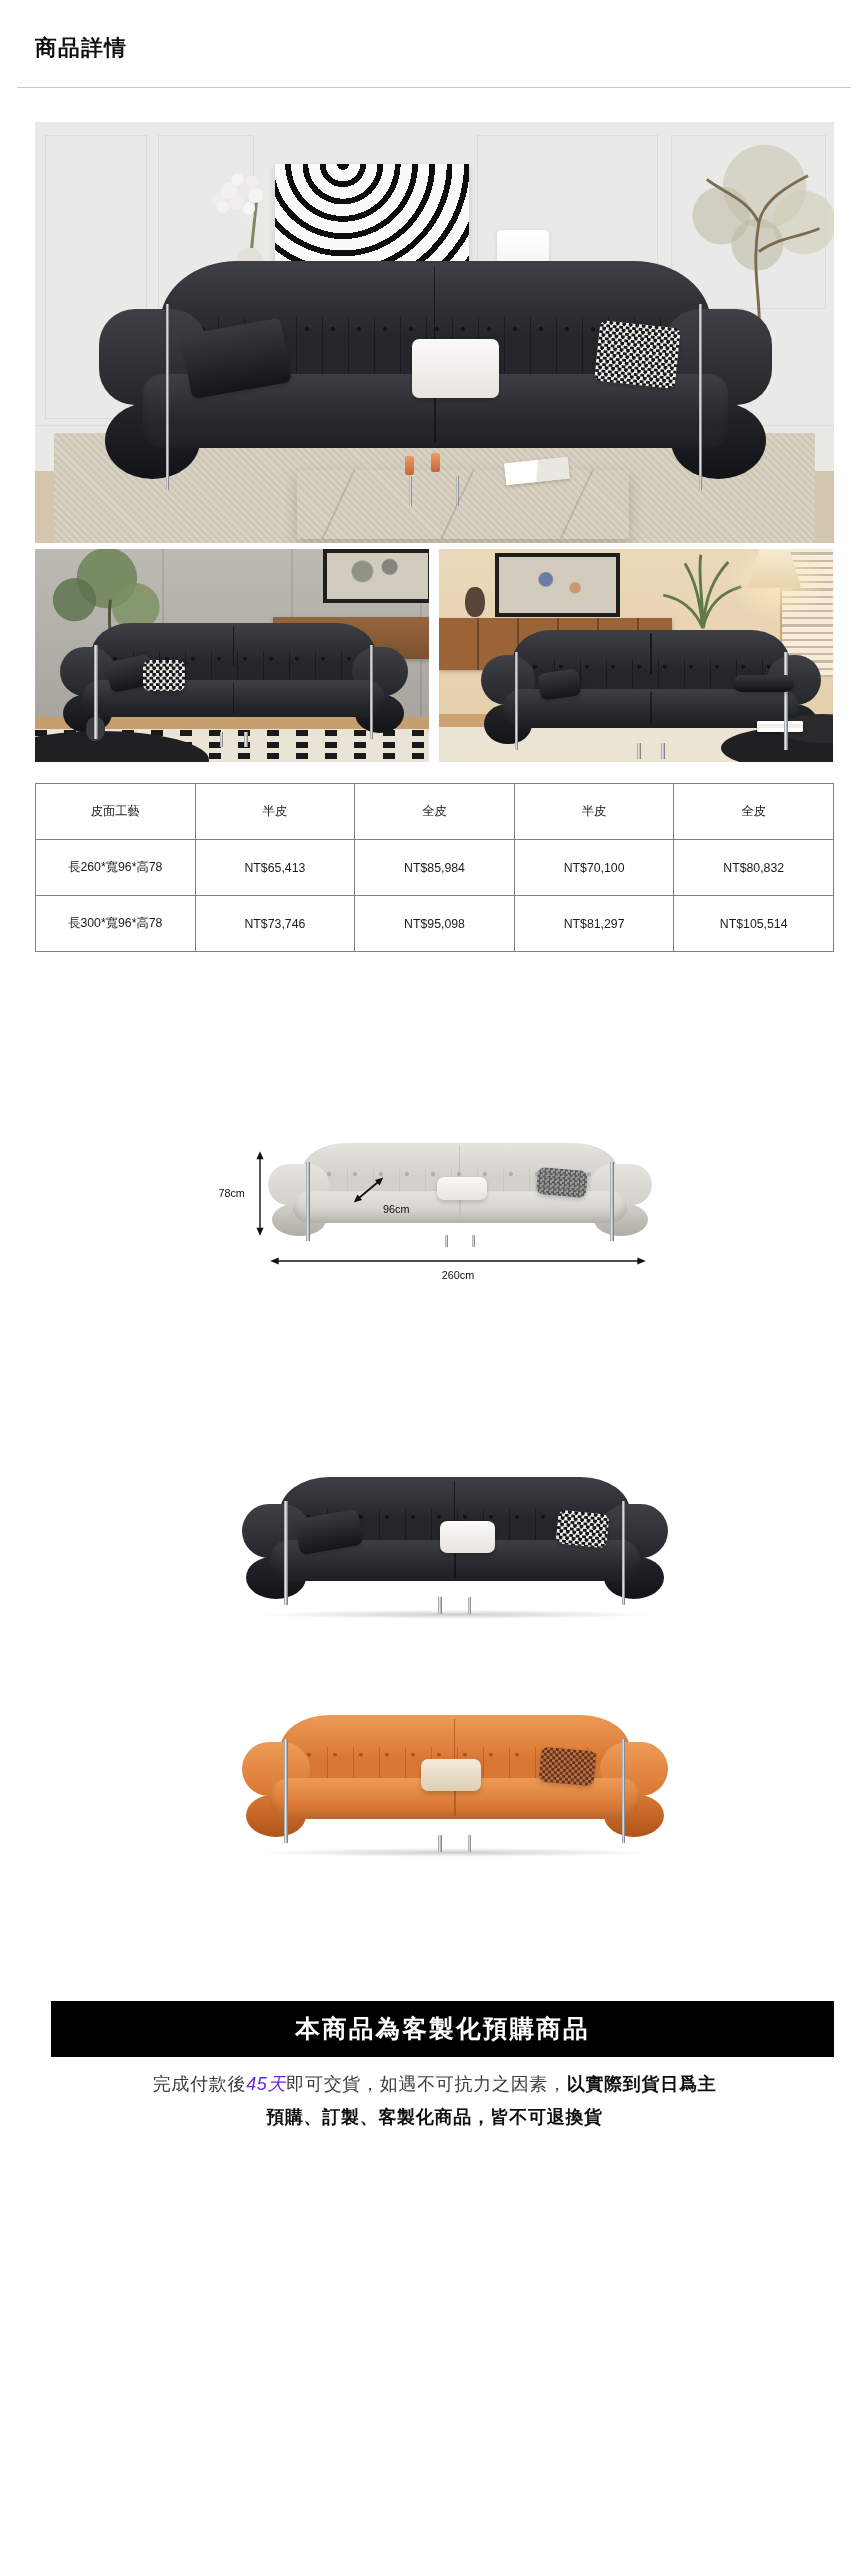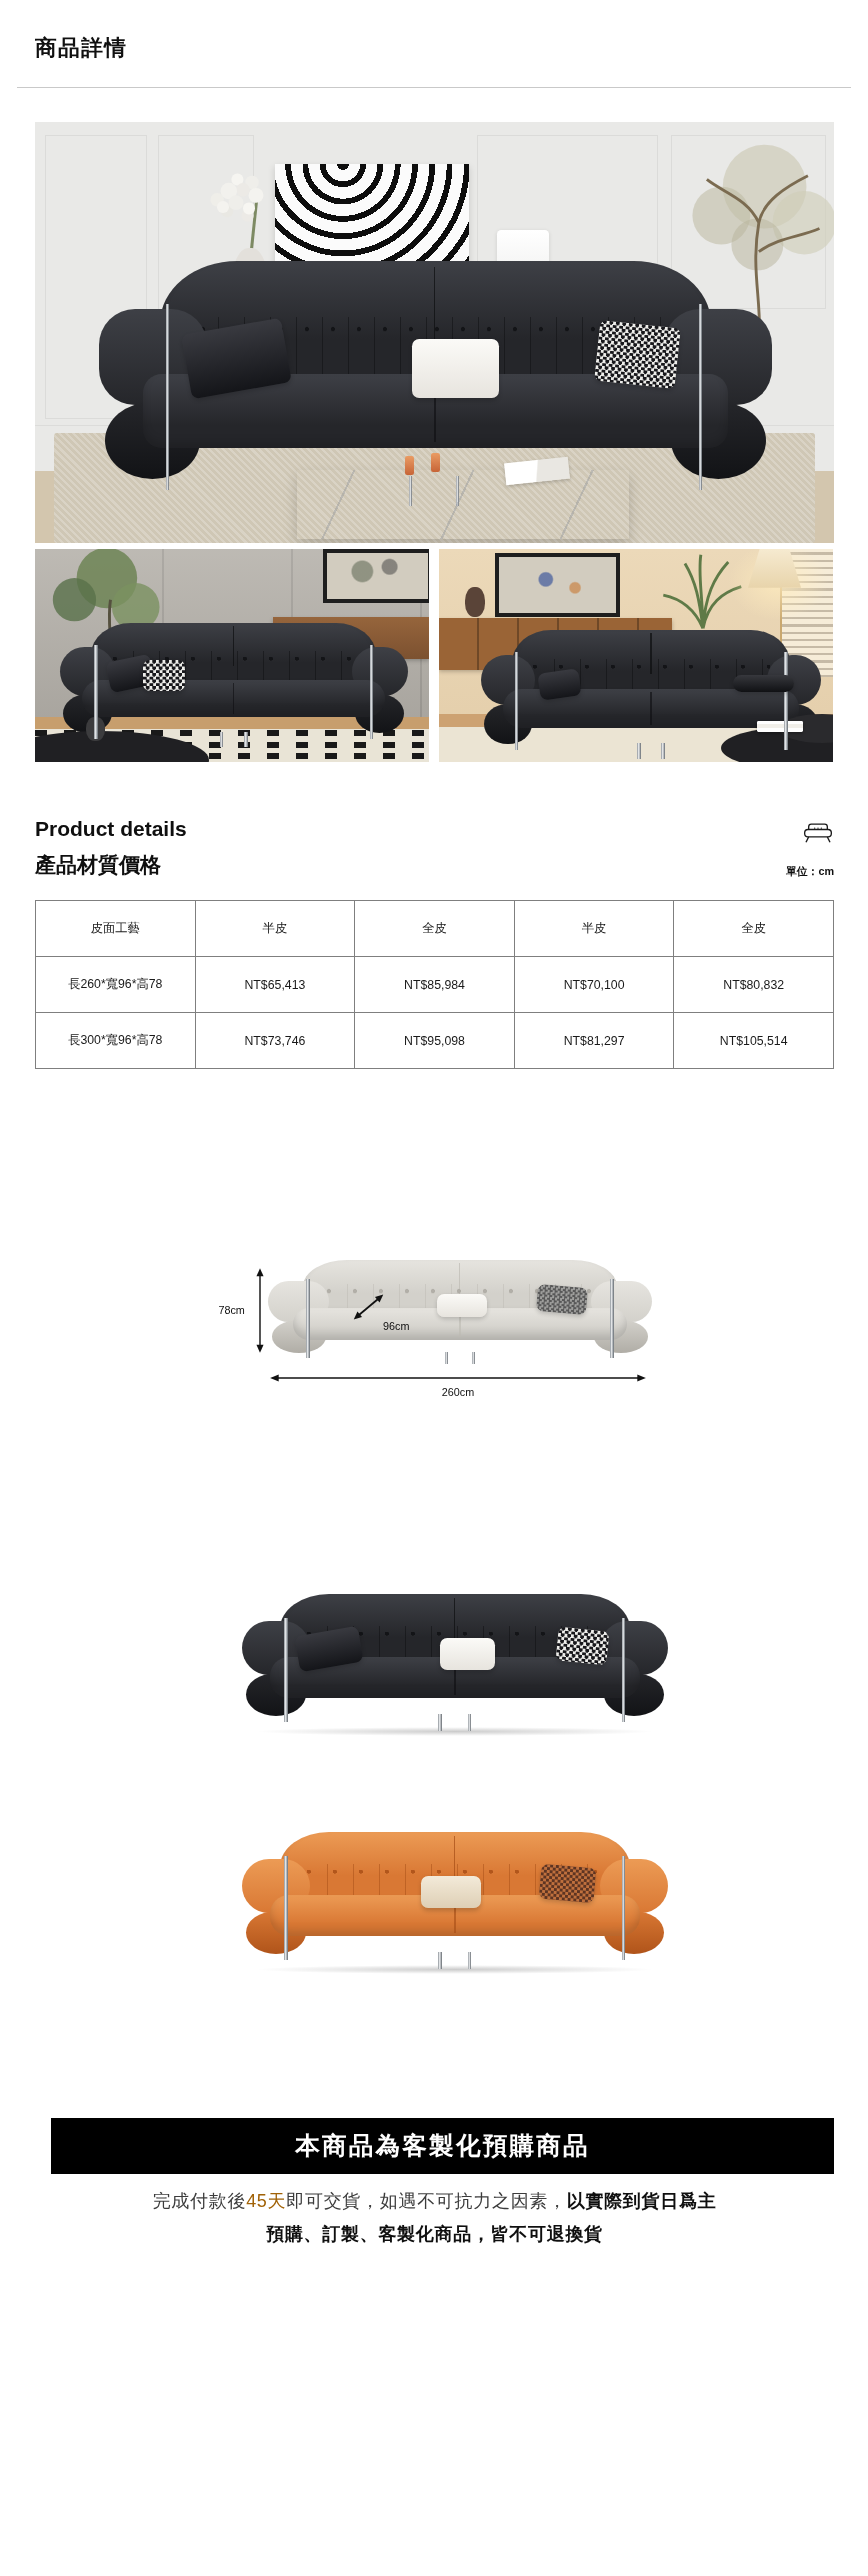--- a/index.html
+++ b/index.html
@@ -124,21 +124,21 @@
   .diagram{position:relative;width:477px;height:188px;margin:161px 0 0 182px;}
   .dim-label{position:absolute;font-size:10.8px;color:#0f0f0f;}
   .shot{position:relative;height:155px;}
   .shot.black-shot{margin-top:170px;}
   .shot.orange-shot{margin-top:83px;}
 
   .banner{margin:137px 0 0 16px;width:783px;height:56px;background:#000;color:#fff;
     text-align:center;line-height:56px;font-size:24.6px;font-weight:bold;letter-spacing:2.2px;}
   .footer-note{text-align:center;margin-top:14.4px;padding-bottom:39px;}
   .footer-note .l1{font-size:18px;color:#3c3c3c;letter-spacing:0.7px;}
-  .footer-note .l1 .hl{color:#a16207;}
+  .footer-note .l1 .hl{color:#6d28d9;font-style:italic;}
   .footer-note .l1 .b{color:#0f0f0f;font-weight:bold;}
   .footer-note .l2{font-size:18px;font-weight:bold;color:#0f0f0f;margin-top:8.7px;letter-spacing:0.7px;}
 </style>
 </head>
 <body>
 
 <div class="page">
   <h1 class="title">商品詳情</h1>
   <div class="divider"></div>
 
@@ -250,38 +250,20 @@
           <div class="leg c2"></div>
           <div class="pillow bolster" style="left:74%;top:40%;width:18%;height:15%;"></div>
           <div class="pillow blackp" style="left:17%;top:36%;width:12%;height:24%;transform:rotate(-8deg);"></div>
         </div>
         <div class="round-table" style="left:282px;top:178px;width:144px;height:42px;"></div>
         <div class="round-table" style="left:340px;top:165px;width:87px;height:29px;background:#2a2a2d;"></div>
         <div class="book-stack" style="left:318px;top:172px;width:46px;height:11.6px;"></div>
       </div>
     </div>
 
-    <div class="section-head">
-      <div class="hgroup">
-        <h2>Product details</h2>
-        <h2>產品材質價格</h2>
-      </div>
-      <div class="unit-box">
-        <svg width="32" height="21.7" viewBox="0 0 48 32">
-          <rect x="10" y="3" width="28" height="12" rx="4" fill="none" stroke="#1a1a1a" stroke-width="2"></rect>
-          <rect x="4" y="11" width="40" height="11" rx="5" fill="#fff" stroke="#1a1a1a" stroke-width="2"></rect>
-          <circle cx="19" cy="9" r="1" fill="#1a1a1a"></circle>
-            <circle cx="24" cy="9" r="1" fill="#1a1a1a"></circle>
-            <circle cx="29" cy="9" r="1" fill="#1a1a1a"></circle>
-          <line x1="10" y1="22" x2="6" y2="30" stroke="#1a1a1a" stroke-width="2"></line>
-          <line x1="38" y1="22" x2="42" y2="30" stroke="#1a1a1a" stroke-width="2"></line>
-        </svg>
-        <div class="unit-label">單位：cm</div>
-      </div>
-    </div>
 
     <table class="price">
       <colgroup>
           <col>
           <col>
           <col>
           <col>
           <col>
         </colgroup>
       <tbody>

